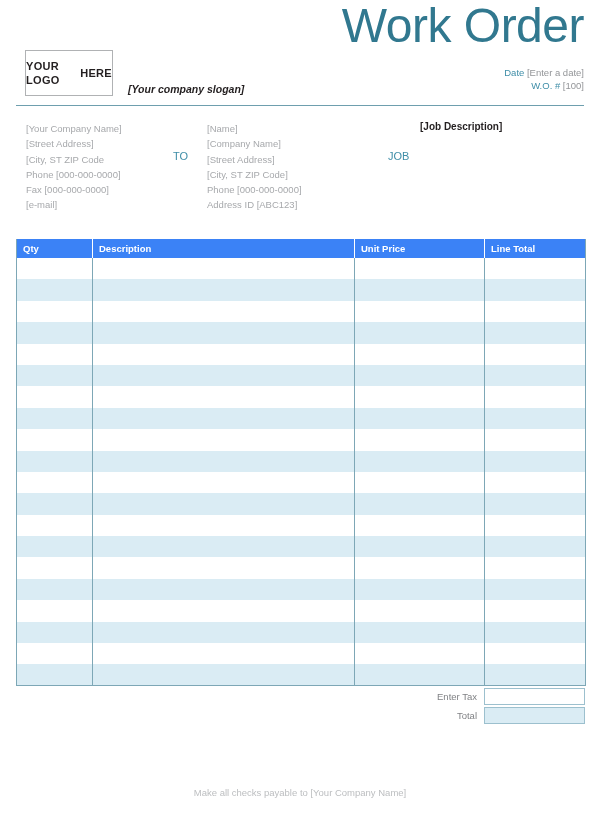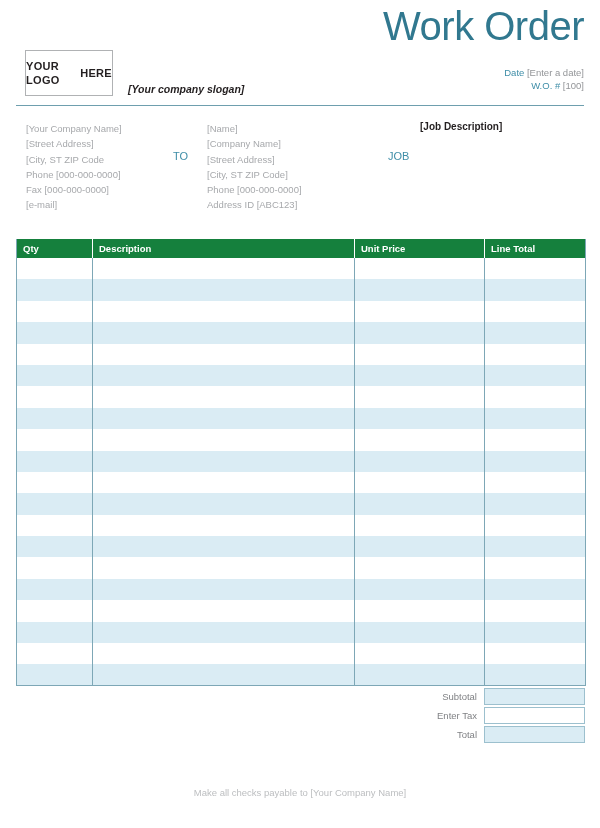--- a/index.html
+++ b/index.html
@@ -18,21 +18,21 @@
 
   
   #header-band {
     position: relative;
     height: 106px;
   }
   #doc-title {
     position: absolute;
     right: 16px;
     top: 4px;
-    font-size: 40px;
+    font-size: 48px;
     line-height: 44px;
     font-weight: normal;
     color: #31788f;
     letter-spacing: -0.5px;
     white-space: nowrap;
   }
   #logo-box {
     position: absolute;
     left: 25px;
     top: 50px;
@@ -125,21 +125,21 @@
   #items-table {
     position: absolute;
     left: 16px;
     top: 239px;
     width: 569px;
     border-collapse: collapse;
     table-layout: fixed;
     font-size: 9.5px;
   }
   #items-table th {
-    background: #15803d;
+    background: #3b82f6;
     color: #ffffff;
     font-size: 9.5px;
     font-weight: bold;
     text-align: left;
     padding: 4px 0 4px 6px;
     height: 12px;
     border-right: 1px solid #ffffff;
     box-sizing: border-box;
   }
   #items-table th:last-child { border-right: none; }
@@ -393,24 +393,20 @@
         <td class="col-qty"></td>
         <td class="col-desc"></td>
         <td class="col-unit"></td>
         <td class="col-total"></td>
       </tr>
     </tbody>
 </table>
 
 <div id="totals">
     <div class="total-row">
-      <div class="total-label">Subtotal</div>
-      <div class="total-box filled"></div>
-    </div>
-    <div class="total-row">
       <div class="total-label">Enter Tax</div>
       <div class="total-box empty"></div>
     </div>
     <div class="total-row">
       <div class="total-label">Total</div>
       <div class="total-box filled"></div>
     </div>
   </div>
 
 <div id="footer">

